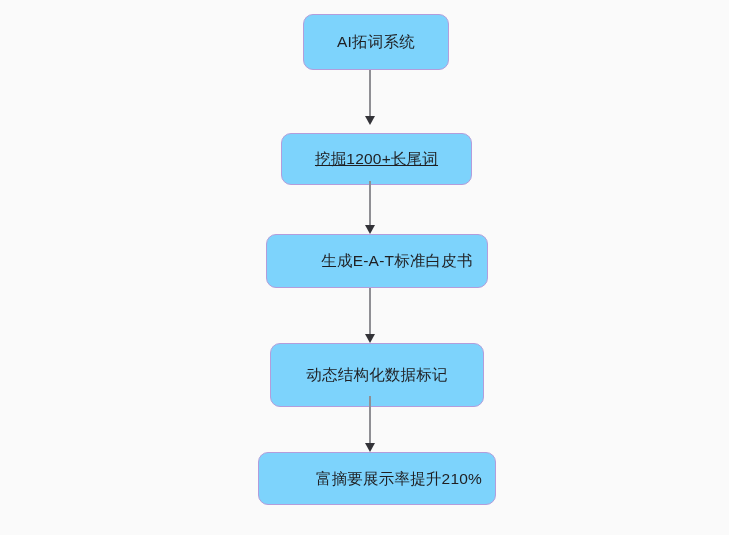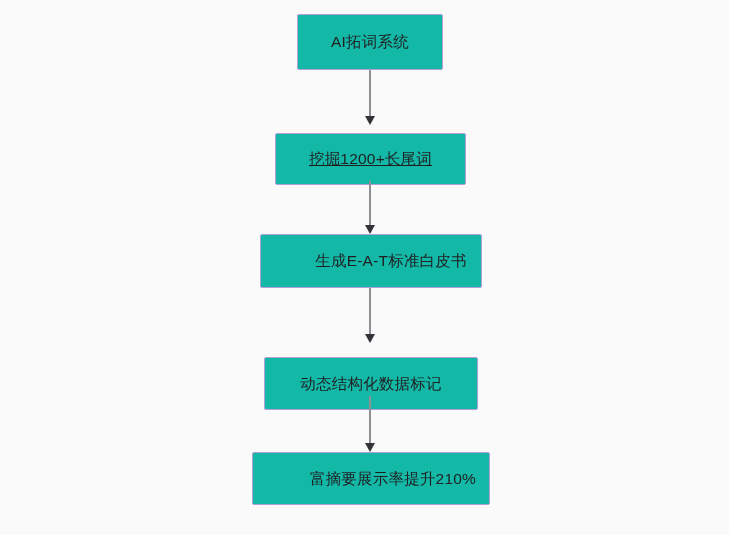--- a/index.html
+++ b/index.html
@@ -15,32 +15,33 @@
   }
   #flow-canvas {
     position: relative;
     width: 729px;
     height: 535px;
     background: #fafafa;
   }
   .node {
     position: absolute;
     box-sizing: border-box;
-    background: #14b8a6;
+    background: #7dd3fc;
     border: 1.7px solid #b39ddb;
-    border-radius: 2px;
+    border-radius: 10px;
     display: flex;
     align-items: center;
     justify-content: center;
     color: #1f1f22;
     font-size: 15.5px;
     letter-spacing: 0.2px;
     line-height: 1;
     white-space: nowrap;
     user-select: none;
+    margin-left: 6px;
   }
   .node-label {
     display: block;
     text-align: center;
   }
   .connector {
     position: absolute;
     width: 0;
     height: 0;
   }
@@ -57,21 +58,21 @@
     width: 0;
     height: 0;
     border-left: 5px solid transparent;
     border-right: 5px solid transparent;
     border-top: 9px solid #333338;
   }
   
   #node-1 { left: 297px; top: 14px;  width: 146px; height: 56px; }
   #node-2 { left: 275px; top: 133px; width: 191px; height: 52px; text-decoration: underline; }
   #node-3 { left: 260px; top: 234px; width: 222px; height: 54px; padding-left: 40px; }
-  #node-4 { left: 264px; top: 357px; width: 214px; height: 53px; }
+  #node-4 { left: 264px; top: 343px; width: 214px; height: 64px; }
   #node-5 { left: 252px; top: 452px; width: 238px; height: 53px; padding-left: 44px; }
   
   #conn-1 { left: 370px; top: 70px; }
   #conn-1 .shaft { height: 46px; }
   #conn-1 .head  { top: 46px; }
   #conn-2 { left: 370px; top: 181px; }
   #conn-2 .shaft { height: 44px; }
   #conn-2 .head  { top: 44px; }
   #conn-3 { left: 370px; top: 288px; }
   #conn-3 .shaft { height: 46px; }

